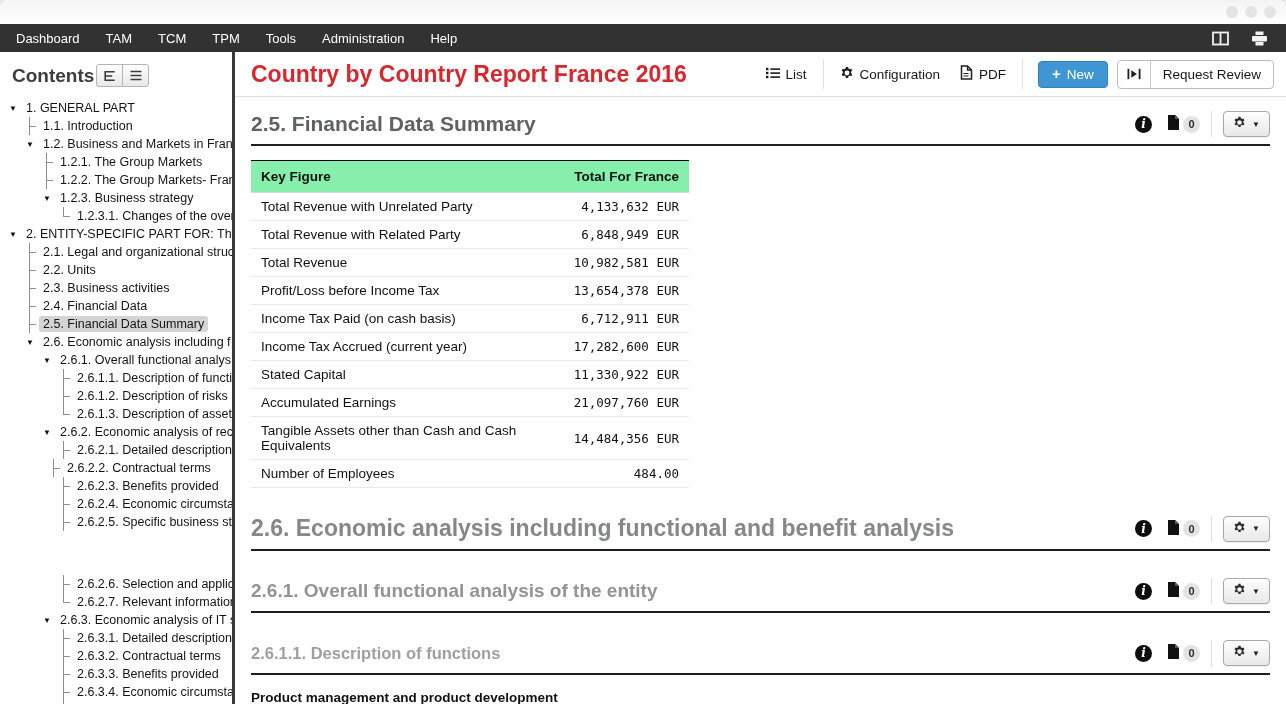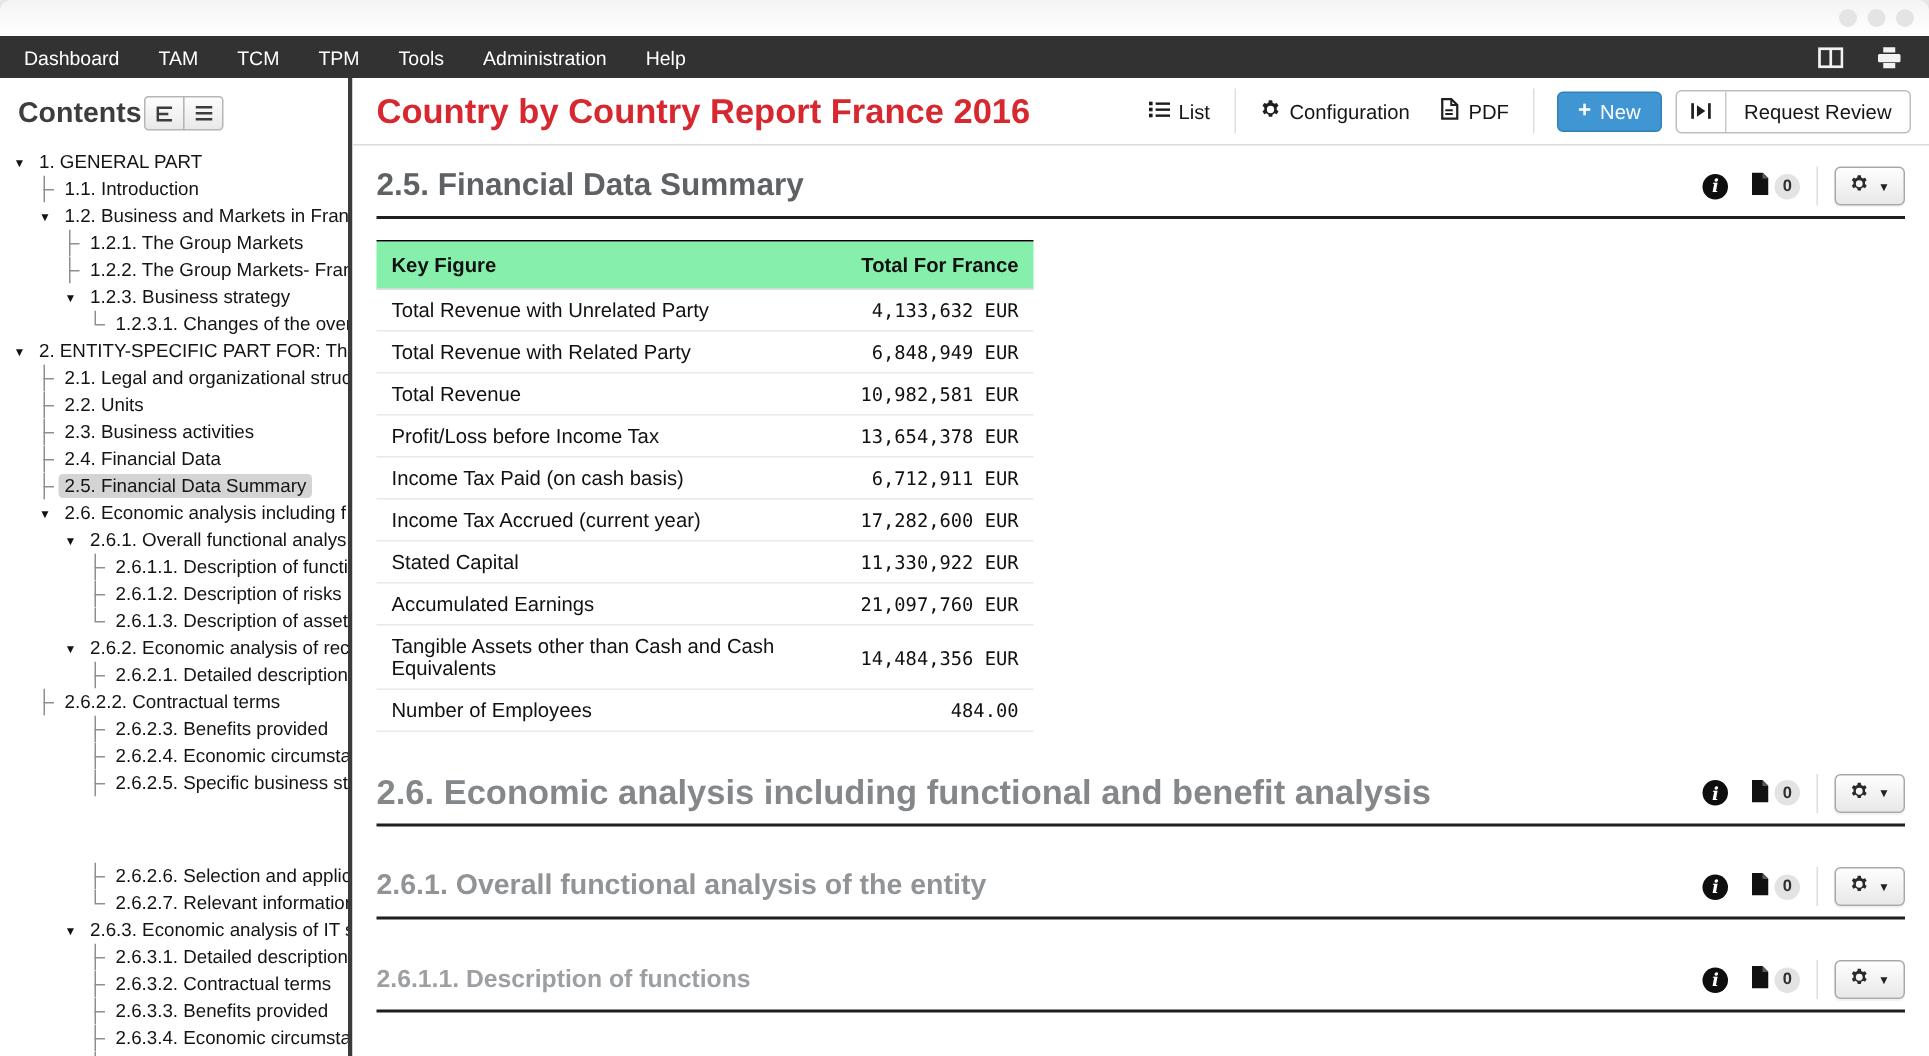--- a/index.html
+++ b/index.html
@@ -271,21 +271,21 @@
             <span class="tree-caret">▼</span>
             <span class="tree-lbl">2.6.2. Economic analysis of rec</span>
           </div>
           <div class="tree-item" style="padding-left: 59px;">
             <span class="conn">
               <i class="v"></i>
               <i class="h"></i>
             </span>
             <span class="tree-lbl">2.6.2.1. Detailed description</span>
           </div>
-          <div class="tree-item" style="padding-left: 25px;">
+          <div class="tree-item" style="padding-left: 49px;">
             <span class="conn">
               <i class="v"></i>
               <i class="h"></i>
             </span>
             <span class="tree-lbl">2.6.2.2. Contractual terms</span>
           </div>
           <div class="tree-item" style="padding-left: 59px;">
             <span class="conn">
               <i class="v"></i>
               <i class="h"></i>
@@ -564,19 +564,20 @@
               </button>
               <span class="vsep"></span>
               <button class="gear-btn">
                 <span><svg width="13" height="13" viewBox="0 0 16 16">
                       <path fill-rule="evenodd" fill="#2a2a2a" d="M8 5.2a2.8 2.8 0 1 0 0 5.6 2.8 2.8 0 1 0 0-5.6zM6.7 1h2.6l.3 1.8a5.6 5.6 0 0 1 1.5.9l1.7-.7 1.3 2.2-1.4 1.2a5.7 5.7 0 0 1 0 1.8l1.4 1.2-1.3 2.2-1.7-.7a5.6 5.6 0 0 1-1.5.9l-.3 1.8H6.7l-.3-1.8a5.6 5.6 0 0 1-1.5-.9l-1.7.7-1.3-2.2 1.4-1.2a5.7 5.7 0 0 1 0-1.8L1.9 5.2l1.3-2.2 1.7.7a5.6 5.6 0 0 1 1.5-.9z"></path>
                     </svg></span>
                 <span class="dd">▼</span>
               </button>
             </span>
           </div>
+          <p class="para-title">Product management and product development</p>
 
         </section>
 
       </div>
     </main>
   </div>
 </div>
 
 </body></html>

